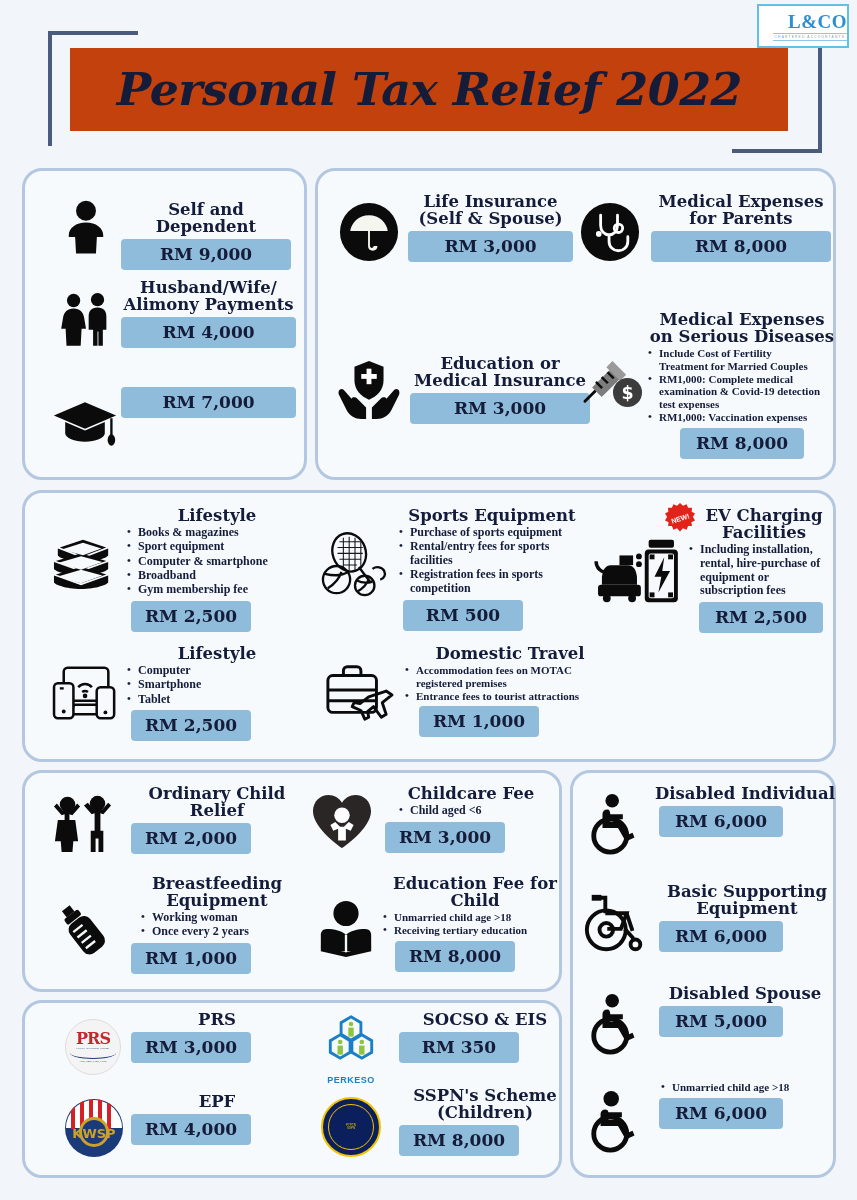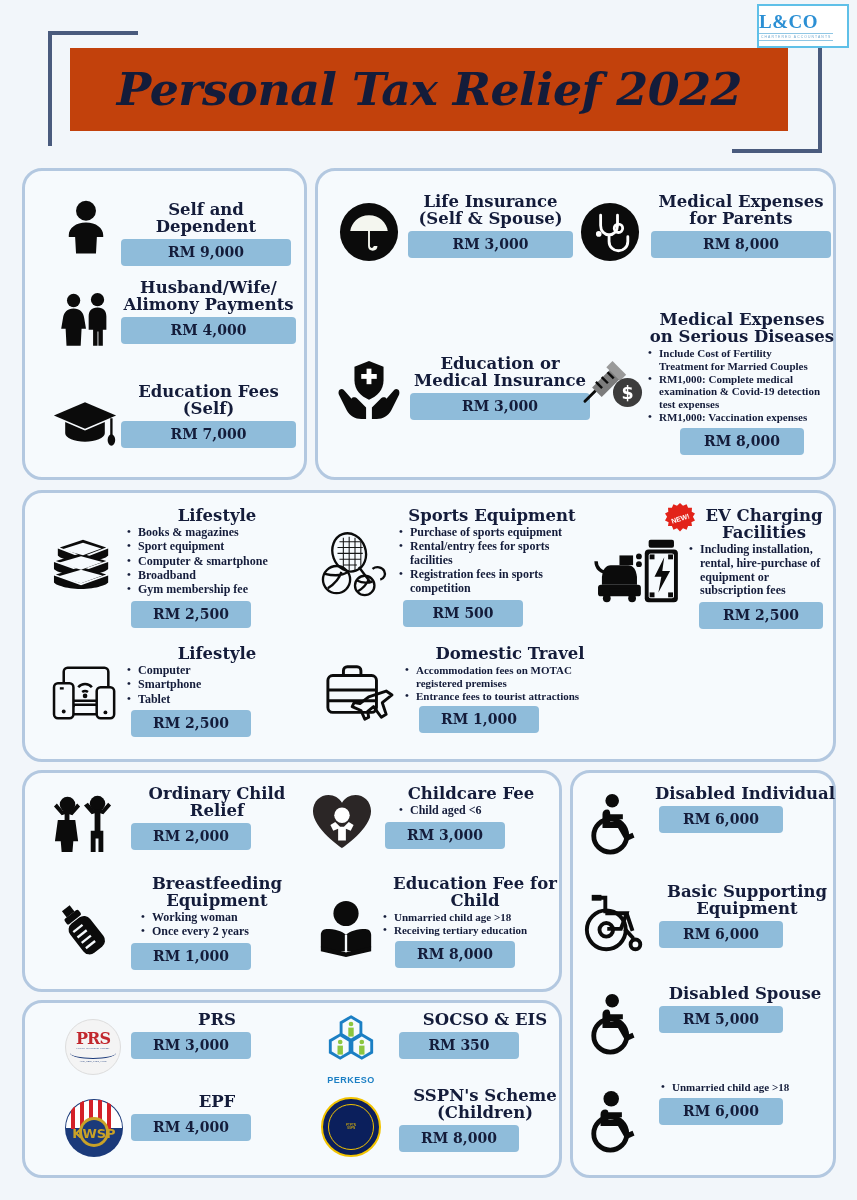--- a/index.html
+++ b/index.html
@@ -11,21 +11,21 @@
     overflow:hidden;
     position:relative;
   }
   
   .logo-box{
     position:absolute; top:4px; right:8px;
     width:92px; height:44px;
     border:2px solid #5fc0e8;
     background:#ffffff;
     display:flex; flex-direction:column;
-    align-items:flex-start; justify-content:center;
+    align-items:flex-end; justify-content:center;
     z-index:6;
   }
   .logo-main{
     font-family:"Liberation Serif", serif;
     font-weight:bold; font-size:19px; letter-spacing:.5px;
     color:#2b8fd4; line-height:1;
   }
   .logo-sub{
     font-family:"Liberation Sans", sans-serif;
     font-size:3.4px; letter-spacing:1.1px;
@@ -85,21 +85,21 @@
   }
   ul.bul li:before{
     content:"•"; position:absolute; left:0; top:-1px; font-size:11px;
   }
   .b11 li{ font-size:11px; }
   .b12 li{ font-size:12px; }
   .badge{
     background:#8fbcda;
     border-radius:4px;
     font-family:"DejaVu Serif", serif;
-    font-weight:bold; font-size:14px;
+    font-weight:bold; font-size:17px;
     color:#141c3a;
     text-align:center;
     padding:5px 0 6px 0;
     margin-top:4px;
   }
   .new-badge{
     position:absolute;
     width:30px; height:30px;
     background:#e2231a;
     clip-path:polygon(50% 0%,60% 9%,72% 4%,77% 16%,90% 16%,89% 29%,100% 35%,93% 46%,100% 58%,88% 64%,90% 77%,77% 77%,72% 89%,60% 84%,50% 95%,40% 84%,28% 89%,23% 77%,10% 77%,12% 64%,0% 58%,7% 46%,0% 35%,11% 29%,10% 16%,23% 16%,28% 4%,40% 9%);
@@ -178,21 +178,20 @@
   <div class="item" style="left:18px; top:212px; width:250px; height:82px;">
     <div class="icon" style="left:8px; top:14px; width:68px; height:52px;">
       <svg width="66" height="50" viewBox="0 0 70 52">
         <path d="M35 4 2 18l33 14 33-14z" fill="#0b0b0b"></path>
         <path d="M14 25v12c0 5 10 9 21 9s21-4 21-9V25l-21 9z" fill="#0b0b0b"></path>
         <line x1="63" y1="21" x2="63" y2="40" stroke="#0b0b0b" stroke-width="2.5"></line>
         <ellipse cx="63" cy="44" rx="4" ry="6" fill="#0b0b0b"></ellipse>
       </svg>
     </div>
     <div style="position:absolute; left:78px; top:0; width:175px;">
-      <div class="ttl f17">Education Fees (Self)</div>
       <div class="badge">RM 7,000</div>
     </div>
   </div>
 </div>
 
 <div class="card" style="left:315px; top:168px; width:521px; height:312px;">
 
   <div class="item" style="left:12px; top:22px; width:240px;">
     <div class="icon" style="left:8px; top:8px; width:62px; height:62px;">
       <svg width="60" height="60" viewBox="0 0 64 64">

